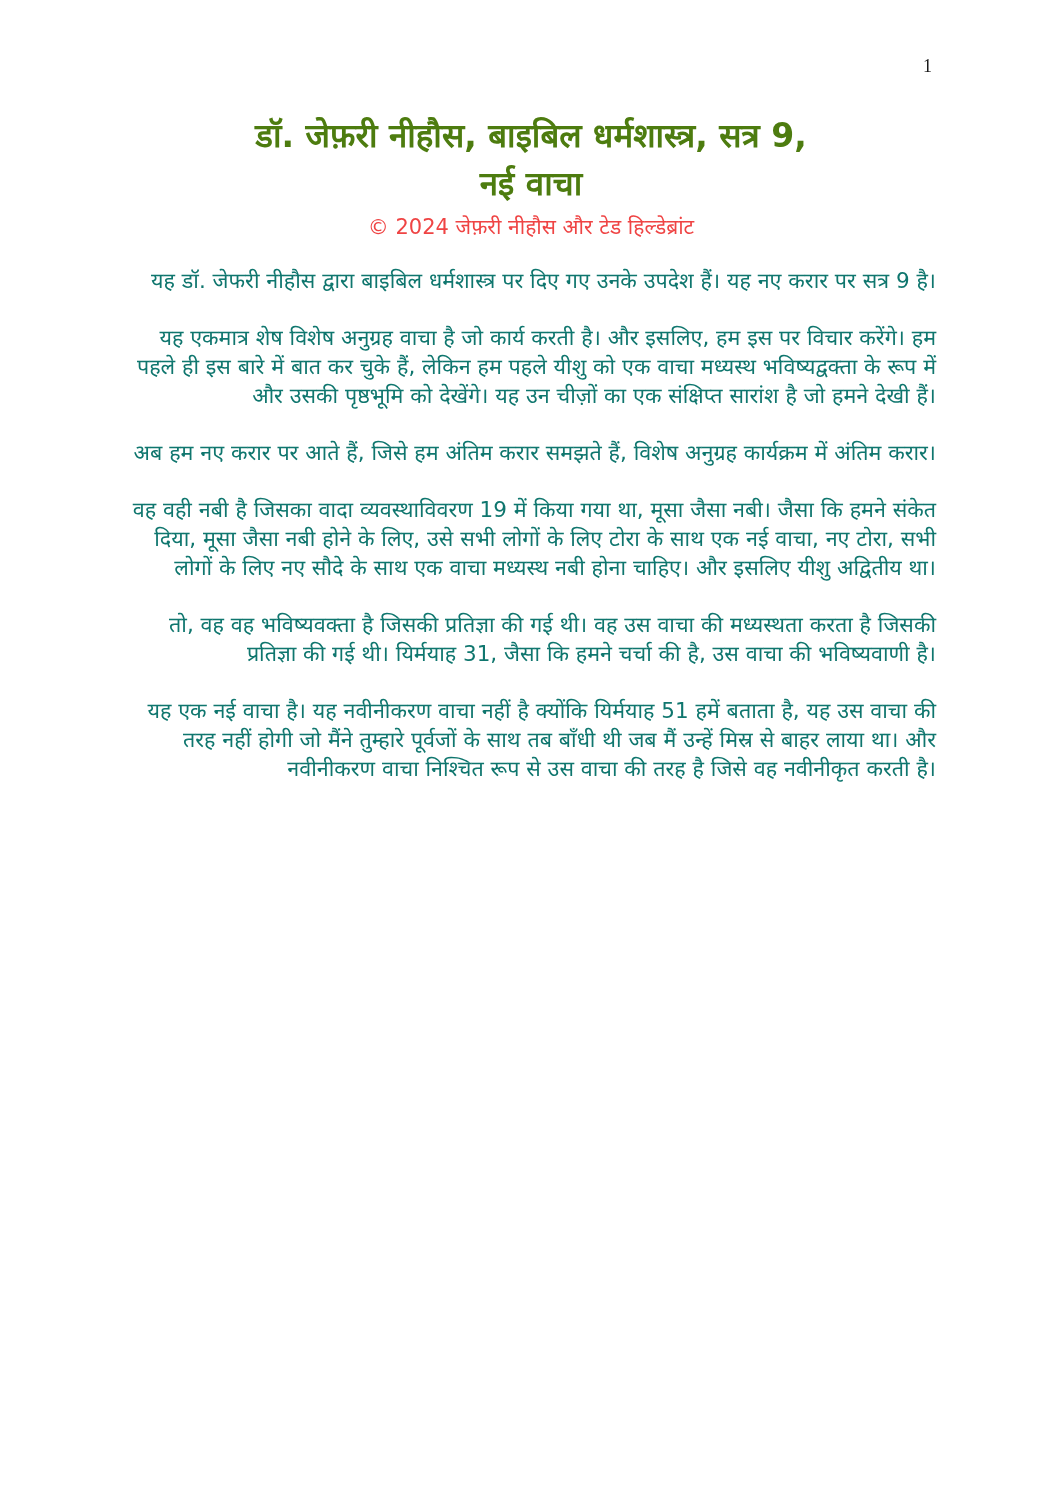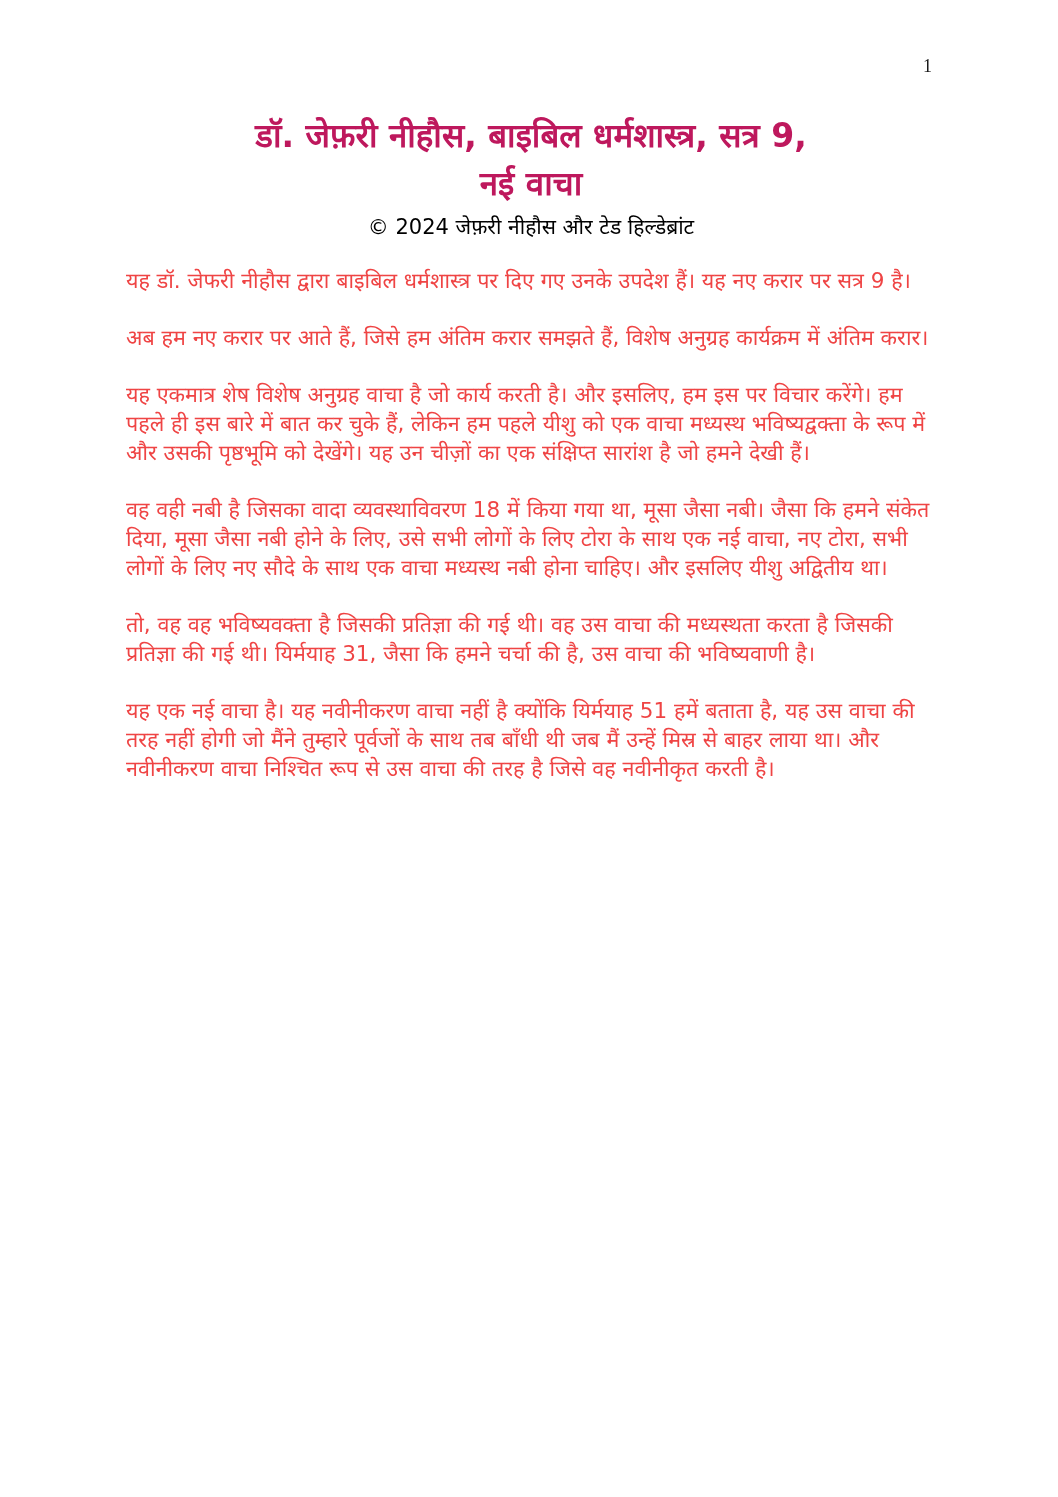--- a/index.html
+++ b/index.html
@@ -28,56 +28,56 @@
   }
   .content {
     padding: 112px 122px 0 126px; 
   }
   .doc-title {
     text-align: center;
     font-weight: bold;
     font-size: 33px;
     line-height: 48px;
     margin: 0;
-    color: #be185d;
+    color: #4d7c0f;
   }
   .copyright {
     text-align: center;
     font-size: 21px;
     line-height: 30px;
     margin: 4px 0 8px 0;
-    color: #000000;
+    color: #ef4444;
   }
   .body-text {
     margin-top: 24px;
   }
   .body-text p {
     font-size: 21.5px;
     line-height: 29px;
     margin: 0 0 28px 0;
-    text-align: left;
-    color: #ef4444;
+    text-align: right;
+    color: #0f766e;
   }
 </style>
 </head>
 <body>
 
 <div class="page">
   <div class="page-number">1</div>
 
   <div class="content">
     <h1 class="doc-title">
       <span>डॉ. जेफ़री नीहौस, बाइबिल धर्मशास्त्र, सत्र 9,</span><br>
       <span>नई वाचा</span>
     </h1>
 
     <div class="copyright">© 2024 जेफ़री नीहौस और टेड हिल्डेब्रांट</div>
 
     <div class="body-text">
       <p>यह डॉ. जेफरी नीहौस द्वारा बाइबिल धर्मशास्त्र पर दिए गए उनके उपदेश हैं। यह नए करार पर सत्र 9 है।</p>
+      <p>यह एकमात्र शेष विशेष अनुग्रह वाचा है जो कार्य करती है। और इसलिए, हम इस पर विचार करेंगे। हम पहले ही इस बारे में बात कर चुके हैं, लेकिन हम पहले यीशु को एक वाचा मध्यस्थ भविष्यद्वक्ता के रूप में और उसकी पृष्ठभूमि को देखेंगे। यह उन चीज़ों का एक संक्षिप्त सारांश है जो हमने देखी हैं।</p>
       <p>अब हम नए करार पर आते हैं, जिसे हम अंतिम करार समझते हैं, विशेष अनुग्रह कार्यक्रम में अंतिम करार।</p>
-      <p>यह एकमात्र शेष विशेष अनुग्रह वाचा है जो कार्य करती है। और इसलिए, हम इस पर विचार करेंगे। हम पहले ही इस बारे में बात कर चुके हैं, लेकिन हम पहले यीशु को एक वाचा मध्यस्थ भविष्यद्वक्ता के रूप में और उसकी पृष्ठभूमि को देखेंगे। यह उन चीज़ों का एक संक्षिप्त सारांश है जो हमने देखी हैं।</p>
-      <p>वह वही नबी है जिसका वादा व्यवस्थाविवरण 18 में किया गया था, मूसा जैसा नबी। जैसा कि हमने संकेत दिया, मूसा जैसा नबी होने के लिए, उसे सभी लोगों के लिए टोरा के साथ एक नई वाचा, नए टोरा, सभी लोगों के लिए नए सौदे के साथ एक वाचा मध्यस्थ नबी होना चाहिए। और इसलिए यीशु अद्वितीय था।</p>
+      <p>वह वही नबी है जिसका वादा व्यवस्थाविवरण 19 में किया गया था, मूसा जैसा नबी। जैसा कि हमने संकेत दिया, मूसा जैसा नबी होने के लिए, उसे सभी लोगों के लिए टोरा के साथ एक नई वाचा, नए टोरा, सभी लोगों के लिए नए सौदे के साथ एक वाचा मध्यस्थ नबी होना चाहिए। और इसलिए यीशु अद्वितीय था।</p>
       <p>तो, वह वह भविष्यवक्ता है जिसकी प्रतिज्ञा की गई थी। वह उस वाचा की मध्यस्थता करता है जिसकी प्रतिज्ञा की गई थी। यिर्मयाह 31, जैसा कि हमने चर्चा की है, उस वाचा की भविष्यवाणी है।</p>
       <p>यह एक नई वाचा है। यह नवीनीकरण वाचा नहीं है क्योंकि यिर्मयाह 51 हमें बताता है, यह उस वाचा की तरह नहीं होगी जो मैंने तुम्हारे पूर्वजों के साथ तब बाँधी थी जब मैं उन्हें मिस्र से बाहर लाया था। और नवीनीकरण वाचा निश्चित रूप से उस वाचा की तरह है जिसे वह नवीनीकृत करती है।</p>
     </div>
   </div>
 </div>
 
 </body></html>

